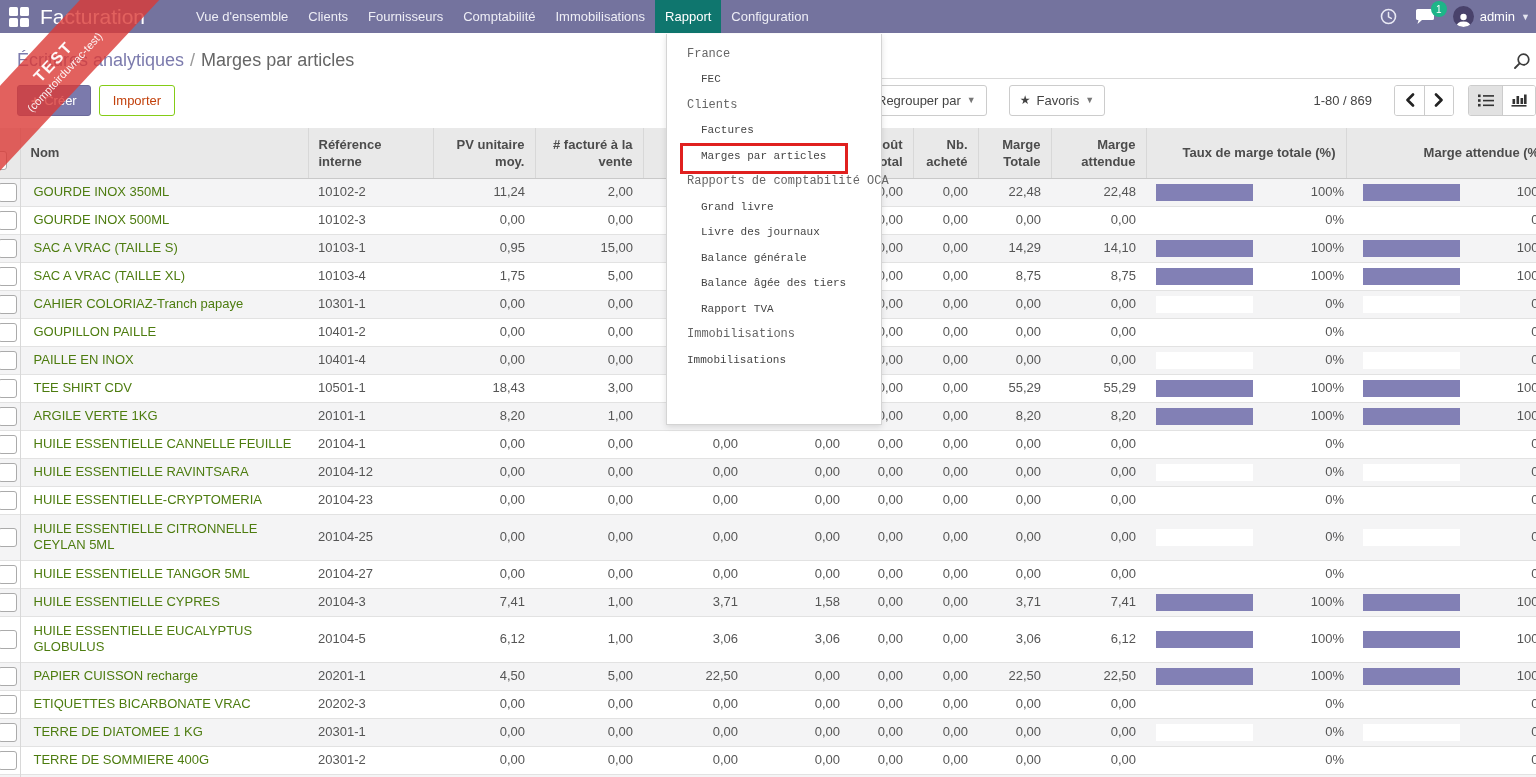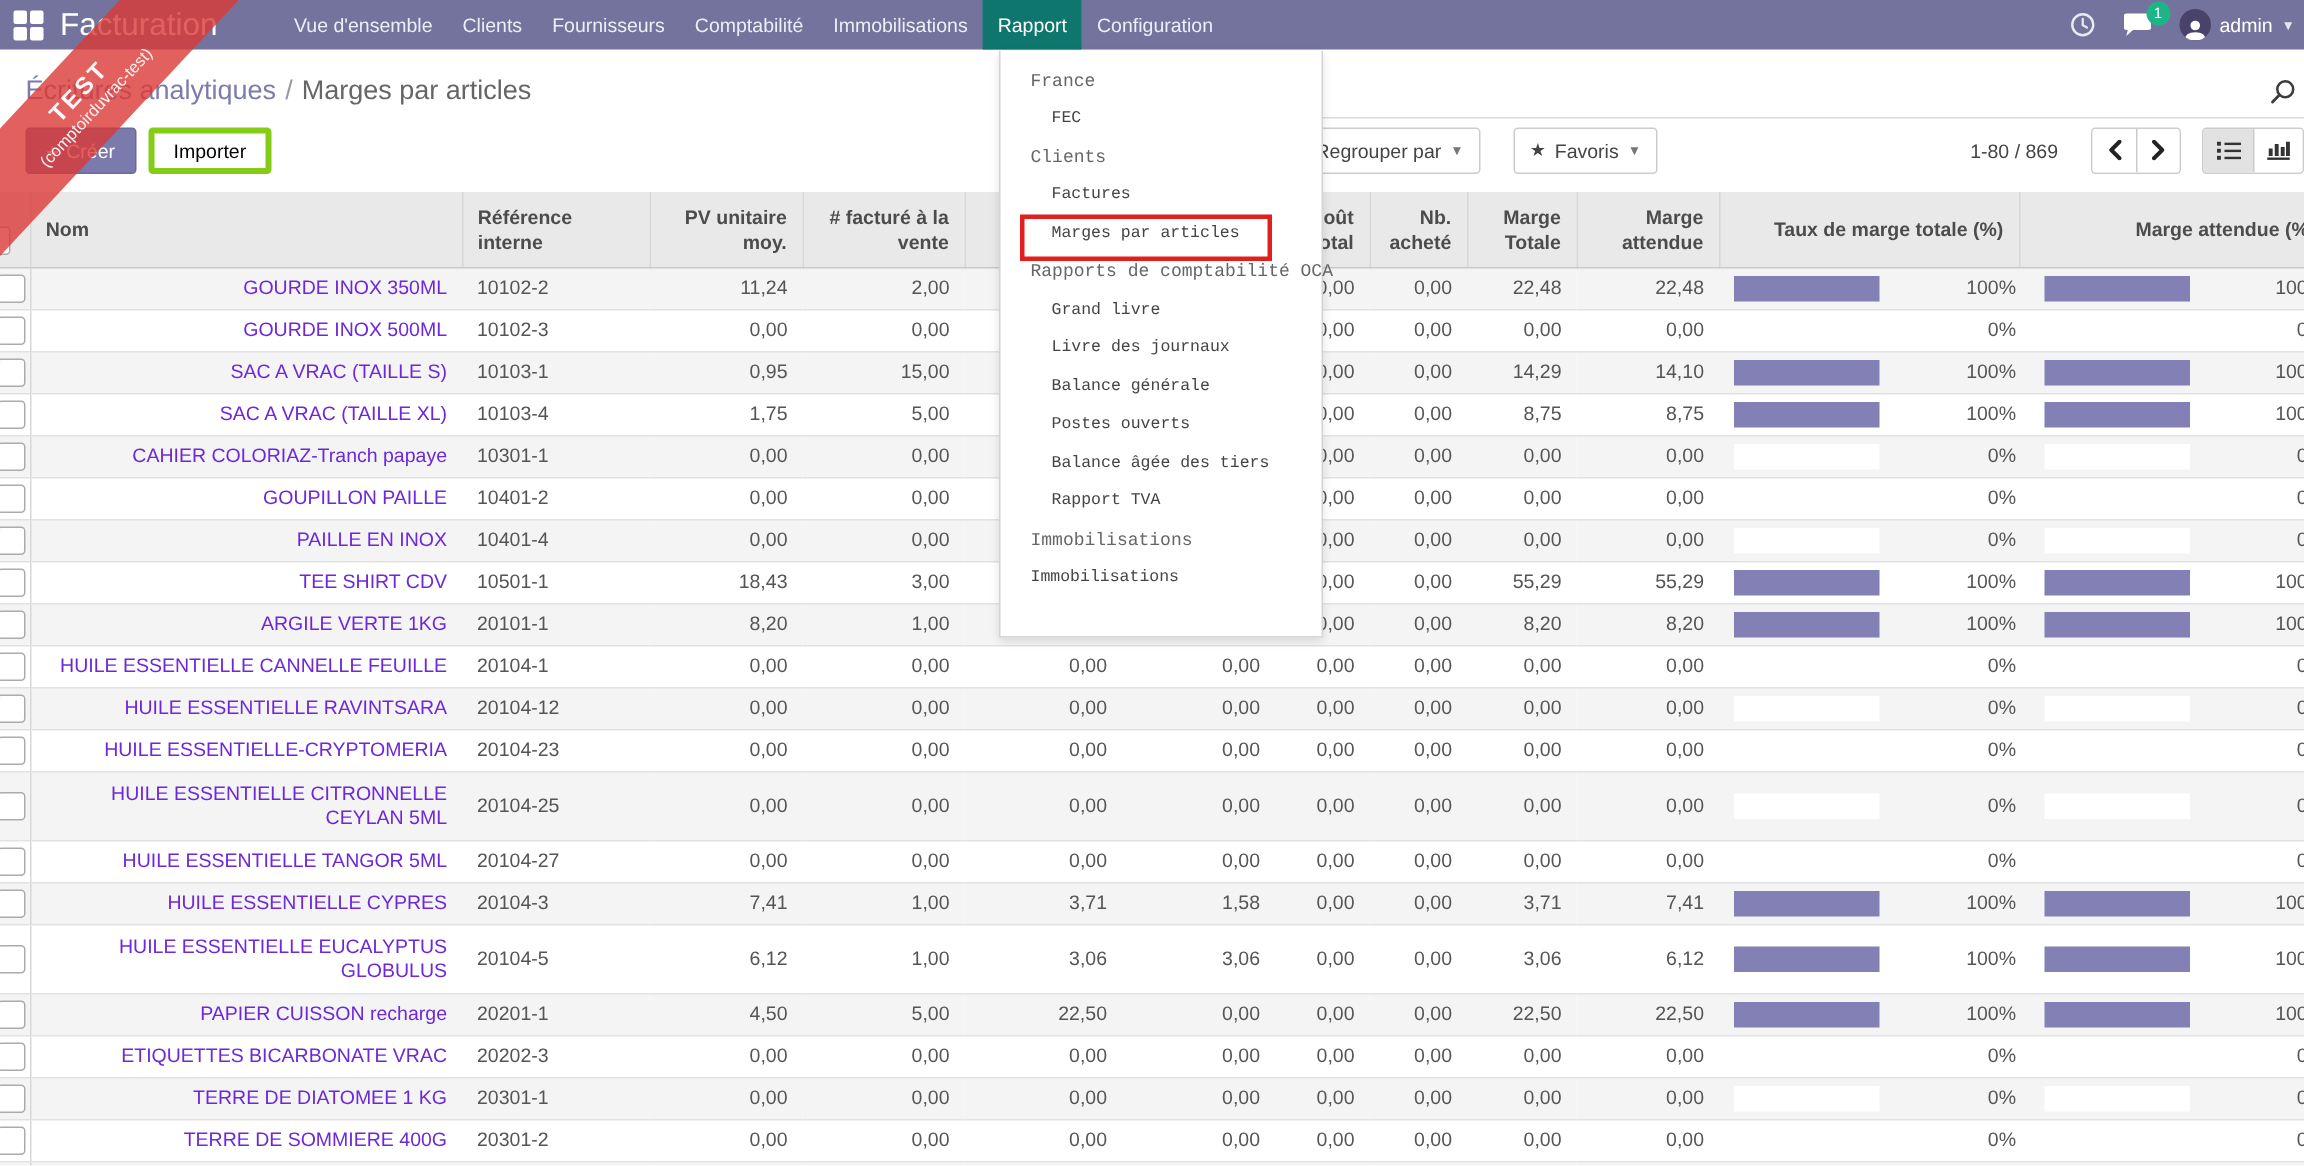--- a/index.html
+++ b/index.html
@@ -43,21 +43,21 @@
   .breadcrumb { position:absolute; left:17px; top:50px; font-size:18px; color:#777;
     white-space:nowrap; z-index:5; }
   .breadcrumb .bc-link { color:#7c7bad; cursor:pointer; }
   .breadcrumb .bc-sep { color:#999; padding:0 6px; }
   .breadcrumb .bc-current { color:#666; }
   .action-buttons { position:absolute; left:17px; top:85px; display:flex; gap:8px; z-index:5; }
   .btn { font-size:13px; height:31px; border-radius:3px; padding:0 13px;
     display:flex; align-items:center; cursor:pointer; }
   .btn-primary { background:#7b7aac; border:1px solid #6b6a9b; color:#fff; gap:5px; }
   .btn-primary .plus { font-size:14px; font-weight:bold; }
-  .btn-default { background:#fff; border:4px solid #84cc16; color:#000000; }
+  .btn-default { background:#fff; border:1px solid #84cc16; color:#c2410c; }
 
   
   .search-underline { position:absolute; left:700px; top:78px; width:836px; height:1px;
     background:#d9d9d9; z-index:4; }
   .search-icon { position:absolute; left:1512px; top:52px; z-index:5; cursor:pointer; }
   .controls { position:absolute; left:866px; top:84px; right:0; height:32px;
     display:flex; align-items:center; z-index:5; }
   .ctrl-btn { background:#fff; border:1px solid #ccc; border-radius:3px; height:31px;
     padding:0 10px; font-size:13px; color:#444; display:flex; align-items:center;
     gap:6px; cursor:pointer; white-space:nowrap; }
@@ -84,21 +84,21 @@
   col.c12{width:208px;}
   thead th { background:#e9e9e9; border-right:1px solid #d8d8d8; border-bottom:1px solid #c9c9c9;
     height:50px; font-size:13px; color:#4c4c4c; font-weight:bold; vertical-align:middle;
     padding:4px 10px; text-align:right; line-height:17px; }
   thead th.al { text-align:left; }
   thead th.chk-col { padding:0; }
   tbody td { font-size:13px; color:#555; padding:4px 10px; text-align:right;
     border-top:1px solid #e2e2e2; vertical-align:middle; height:28px; line-height:16px; }
   tbody tr:first-child td { border-top:none; }
   tbody tr:nth-child(odd) { background:#f4f4f5; }
-  tbody td.name { text-align:right; color:#6d28d9; padding-left:13px; }
+  tbody td.name { text-align:left; color:#4d7c0f; padding-left:13px; }
   tbody td.ref { text-align:left; }
   td.chk-col, th.chk-col { border-right:1px solid #d8d8d8; padding:0 0 0 10px;
     text-align:left; }
   .checkbox { width:19px; height:19px; background:#fff; border:1px solid #ababab;
     border-radius:3px; margin-left:0; }
   th .checkbox { margin-top:15px; }
   td.rate { padding-right:2px; }
   .rate-cell { display:flex; align-items:center; }
   .pb { width:97px; height:17px; background:#fff; flex:0 0 auto; }
   .pb .fill { height:100%; background:#8280b5; }
@@ -922,18 +922,17 @@
 <div class="dropdown">
     <div class="menu-entry menu-section">France</div>
     <div class="menu-entry menu-item">FEC</div>
     <div class="menu-entry menu-section">Clients</div>
     <div class="menu-entry menu-item">Factures</div>
     <div class="menu-entry menu-item hl">Marges par articles</div>
     <div class="menu-entry menu-section">Rapports de comptabilité OCA</div>
     <div class="menu-entry menu-item">Grand livre</div>
     <div class="menu-entry menu-item">Livre des journaux</div>
     <div class="menu-entry menu-item">Balance générale</div>
-    <div class="menu-entry menu-item">Postes ouverts</div>
     <div class="menu-entry menu-item">Balance âgée des tiers</div>
     <div class="menu-entry menu-item">Rapport TVA</div>
     <div class="menu-entry menu-section">Immobilisations</div>
     <div class="menu-entry menu-item top">Immobilisations</div>
   </div>
 
 </body></html>

